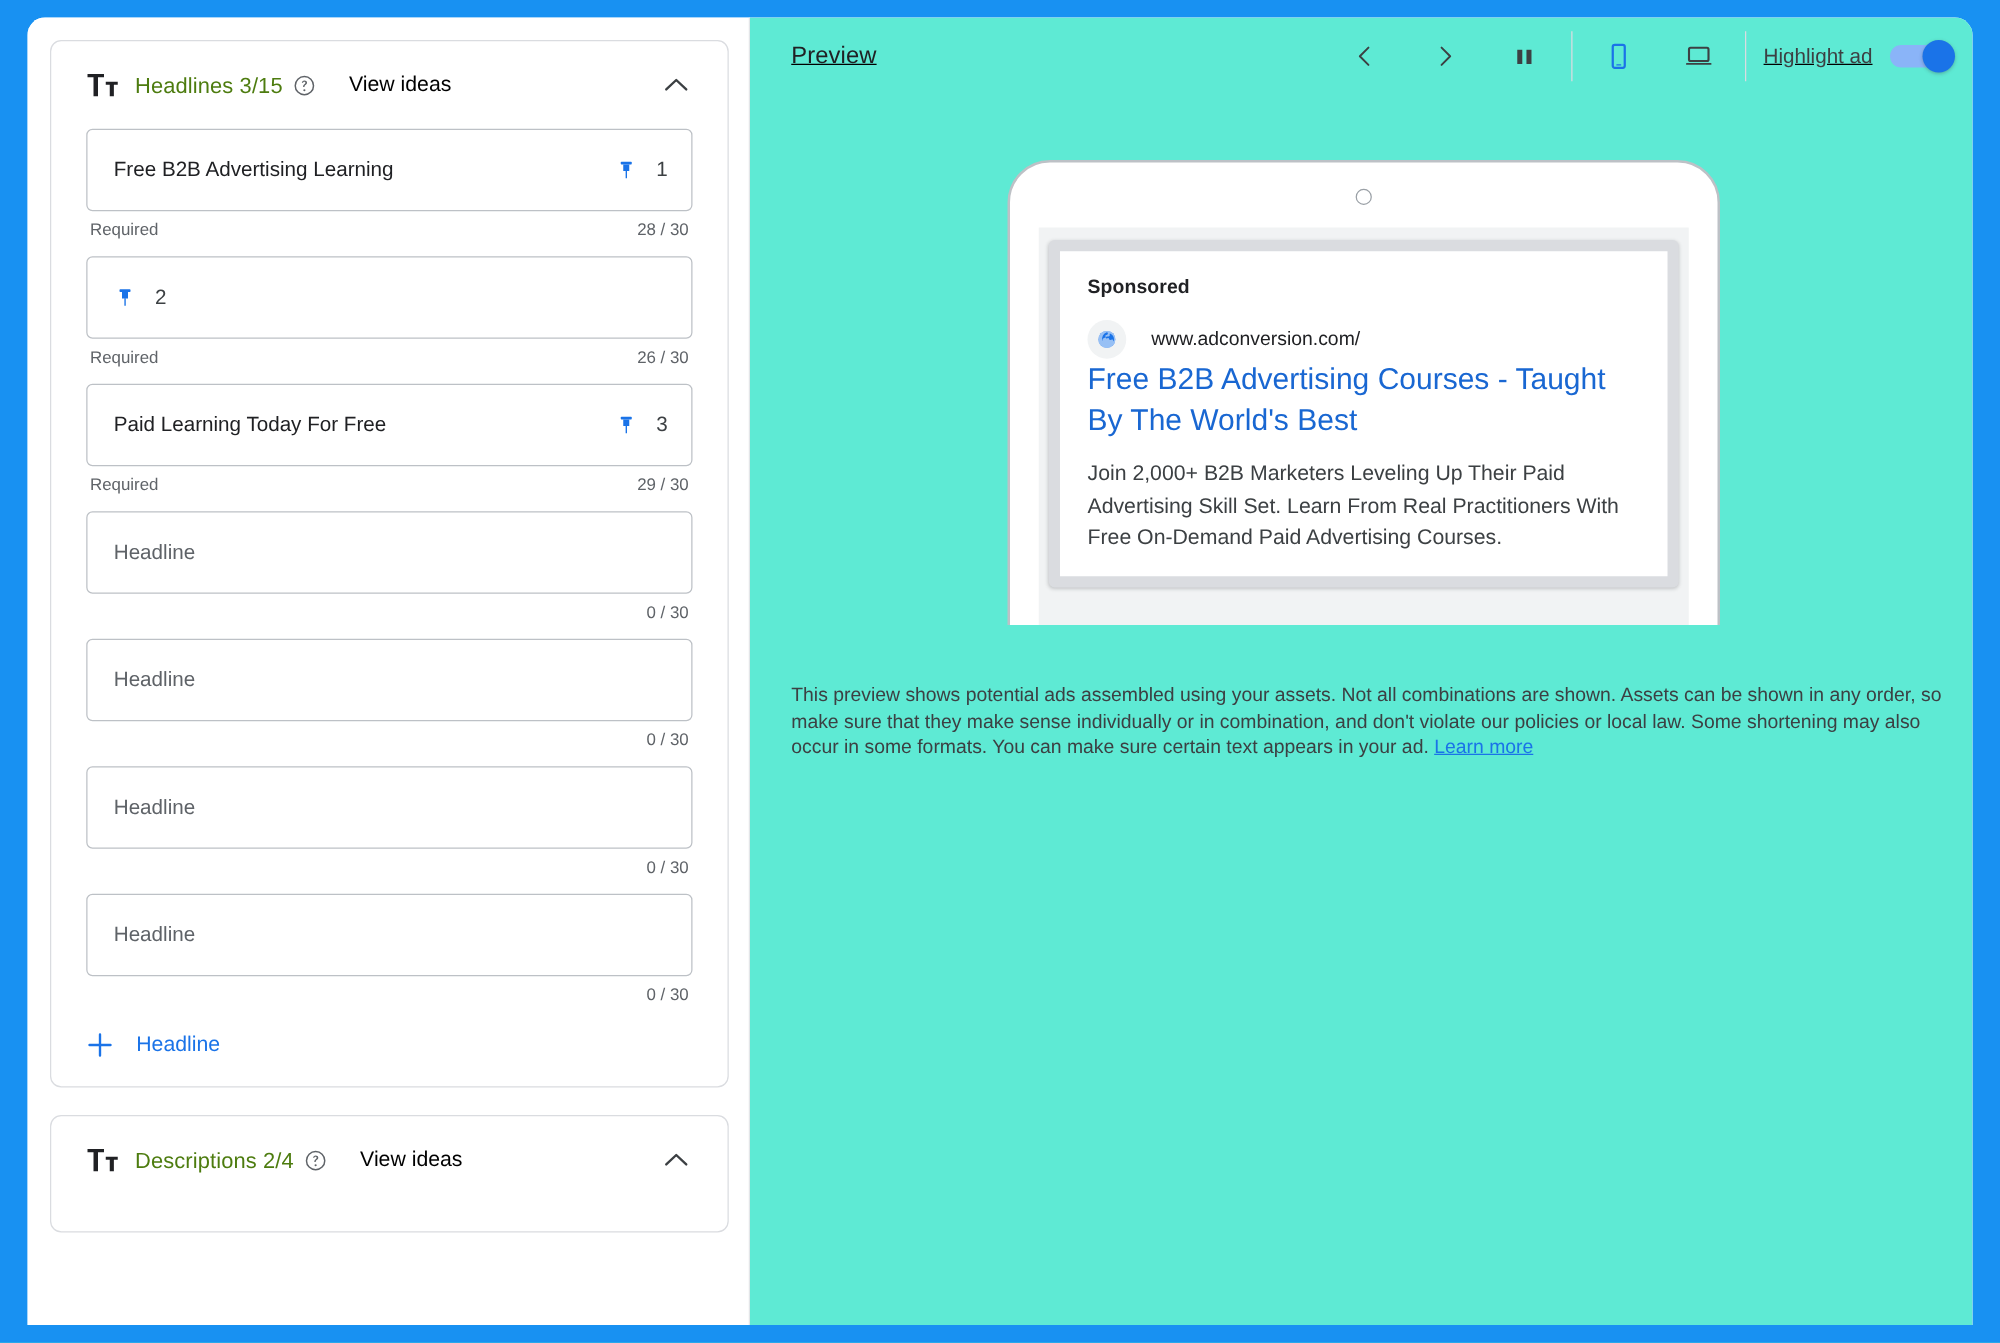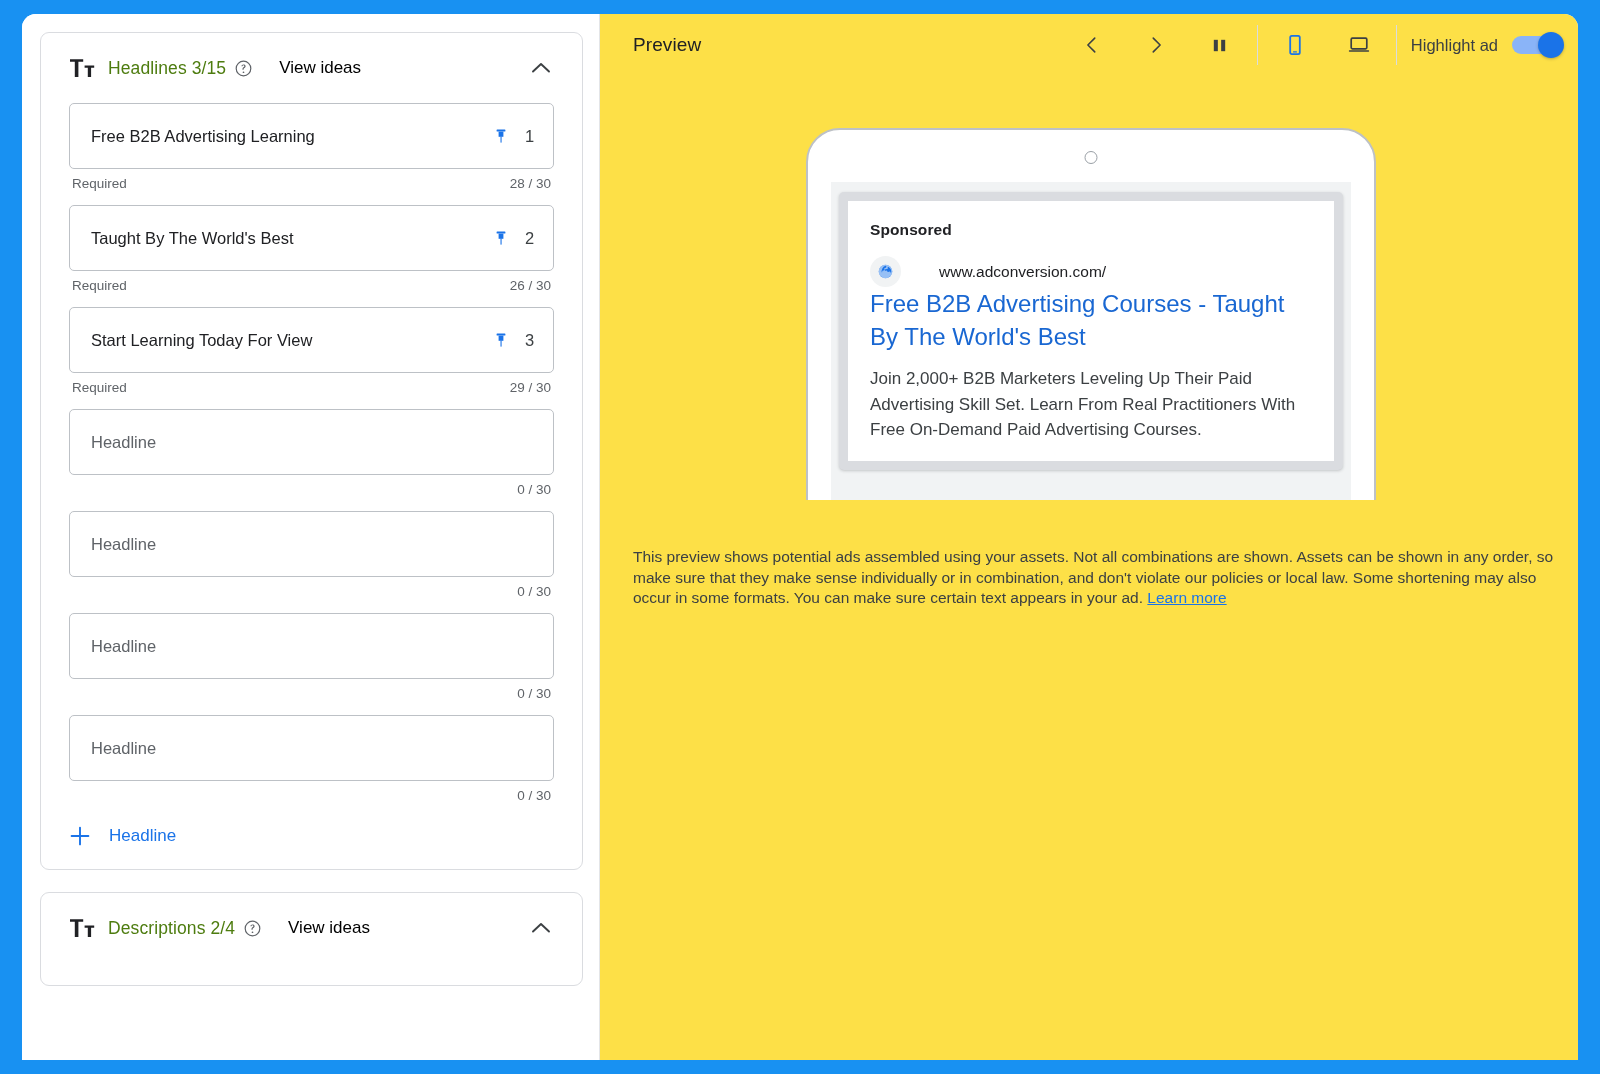--- a/index.html
+++ b/index.html
@@ -81,23 +81,24 @@
     margin-top: 10px; cursor: pointer;
   }
   .plus-icon { width: 22px; height: 22px; margin-right: 18px; flex: none; }
   .add-label { font-size: 17px; color: #1a73e8; }
 
   #desc-card { margin-top: 22px; }
 
   
   #right-panel {
     flex: 1; height: 100%;
-    background: #fde047;
+    background: #5eead4;
     position: relative;
     overflow: hidden;
+    text-decoration: underline;
   }
   #preview-toolbar {
     height: 62px;
     display: flex; align-items: center;
     padding: 0 14px 0 33px;
   }
   #preview-title {
     font-size: 19px; color: #202124; letter-spacing: .1px;
   }
   .tb-right { margin-left: auto; display: flex; align-items: center; height: 100%; }
@@ -165,21 +166,21 @@
   }
   #ad-card {
     background: #ffffff;
     padding: 20px 22px 18px 22px;
   }
   #ad-sponsored {
     font-size: 15.5px; font-weight: bold; color: #202124;
     letter-spacing: .1px;
   }
   #ad-url-row {
-    display: flex; align-items: center; margin-top: 17px; gap: 18px;
+    display: flex; align-items: center; margin-top: 17px;
   }
   #favicon {
     width: 31px; height: 31px; border-radius: 50%;
     background: #f1f3f4;
     display: flex; align-items: center; justify-content: center;
     flex: none;
   }
   #ad-url { font-size: 15.5px; color: #202124; margin-left: 20px; }
   #ad-headline {
     margin-top: 0;
@@ -249,41 +250,40 @@
           </span>
         </div>
         <div class="field-meta">
           <span class="req">Required</span>
           <span>28 / 30</span>
         </div>
       </div>
 
       <div class="field-row">
         <div class="field-box">
-          <span class="field-text">Taught By The World's Best</span>
           <span class="pin-wrap">
             <span class="pin-icon">
               <svg viewBox="0 0 18 18" width="18" height="18">
                 <rect x="4.6" y="2.4" width="8.8" height="2.2" rx=".6" fill="#1a73e8"></rect>
                 <rect x="6.6" y="4.6" width="4.8" height="5.2" fill="#1a73e8"></rect>
                 <rect x="8.5" y="9.6" width="1.1" height="6" fill="#1a73e8"></rect>
               </svg>
             </span>
             <span class="pin-num">2</span>
           </span>
         </div>
         <div class="field-meta">
           <span class="req">Required</span>
           <span>26 / 30</span>
         </div>
       </div>
 
       <div class="field-row">
         <div class="field-box">
-          <span class="field-text">Start Learning Today For View</span>
+          <span class="field-text">Paid Learning Today For Free</span>
           <span class="pin-wrap">
             <span class="pin-icon">
               <svg viewBox="0 0 18 18" width="18" height="18">
                 <rect x="4.6" y="2.4" width="8.8" height="2.2" rx=".6" fill="#1a73e8"></rect>
                 <rect x="6.6" y="4.6" width="4.8" height="5.2" fill="#1a73e8"></rect>
                 <rect x="8.5" y="9.6" width="1.1" height="6" fill="#1a73e8"></rect>
               </svg>
             </span>
             <span class="pin-num">3</span>
           </span>

